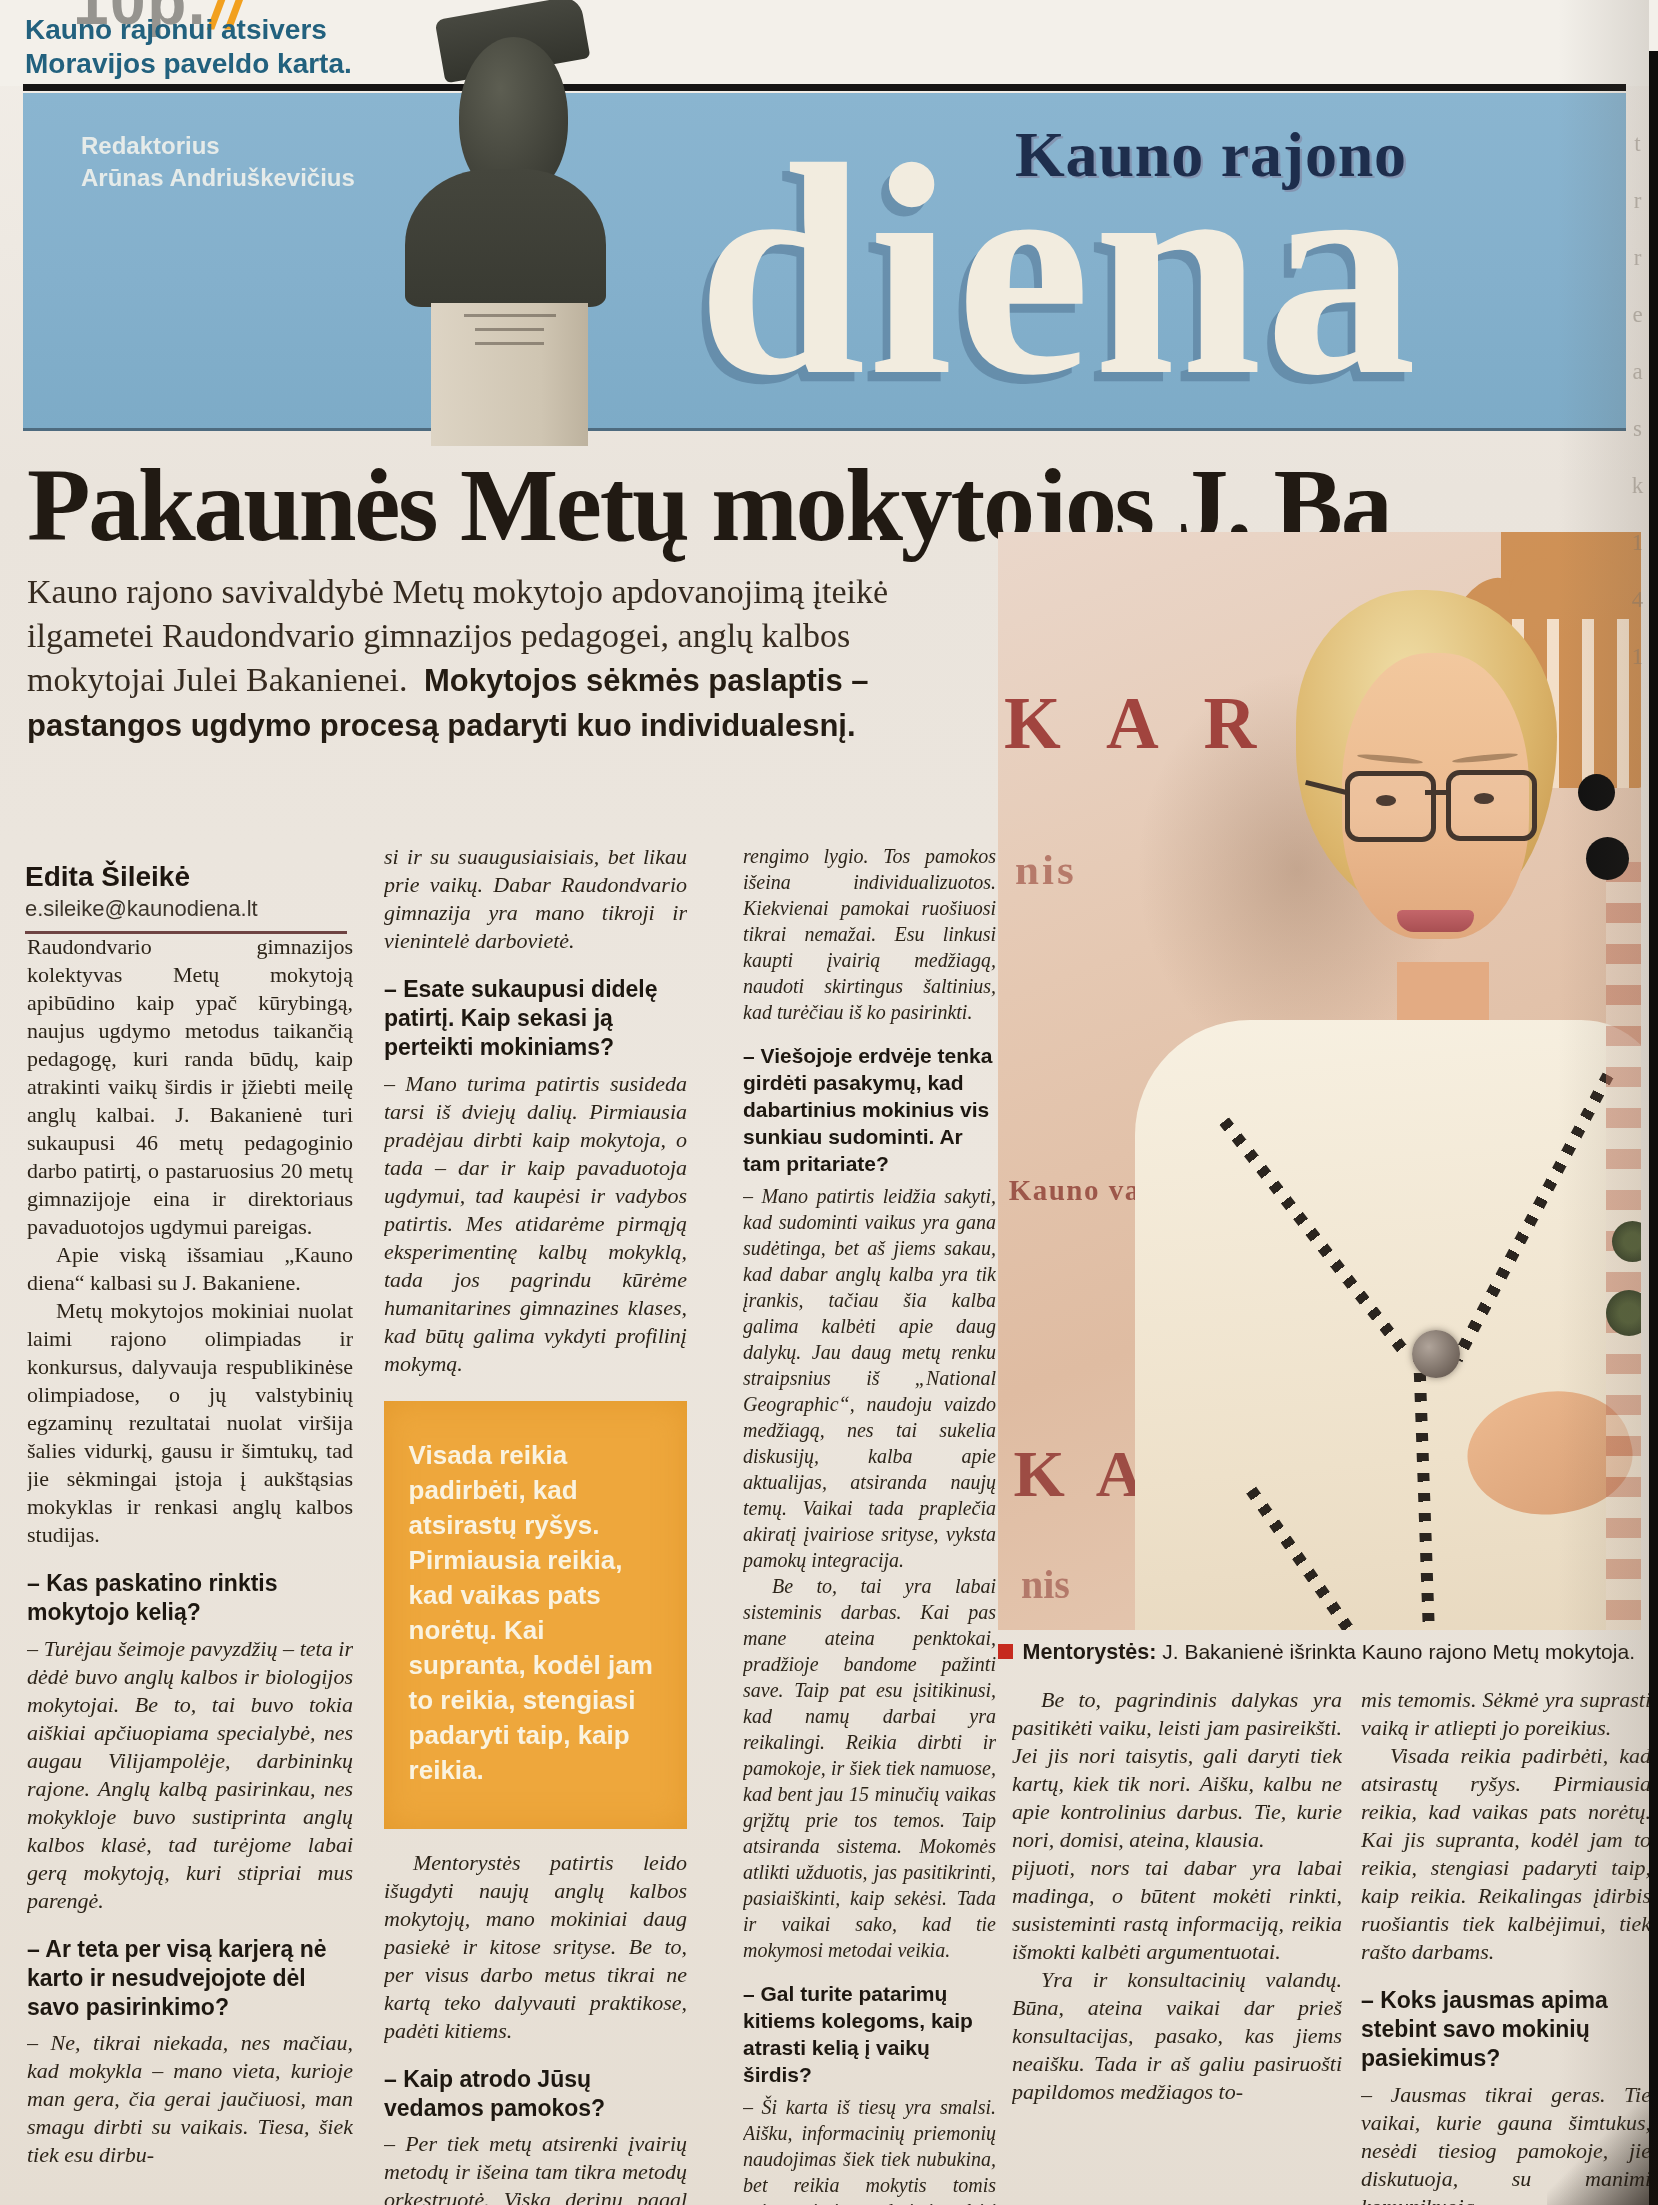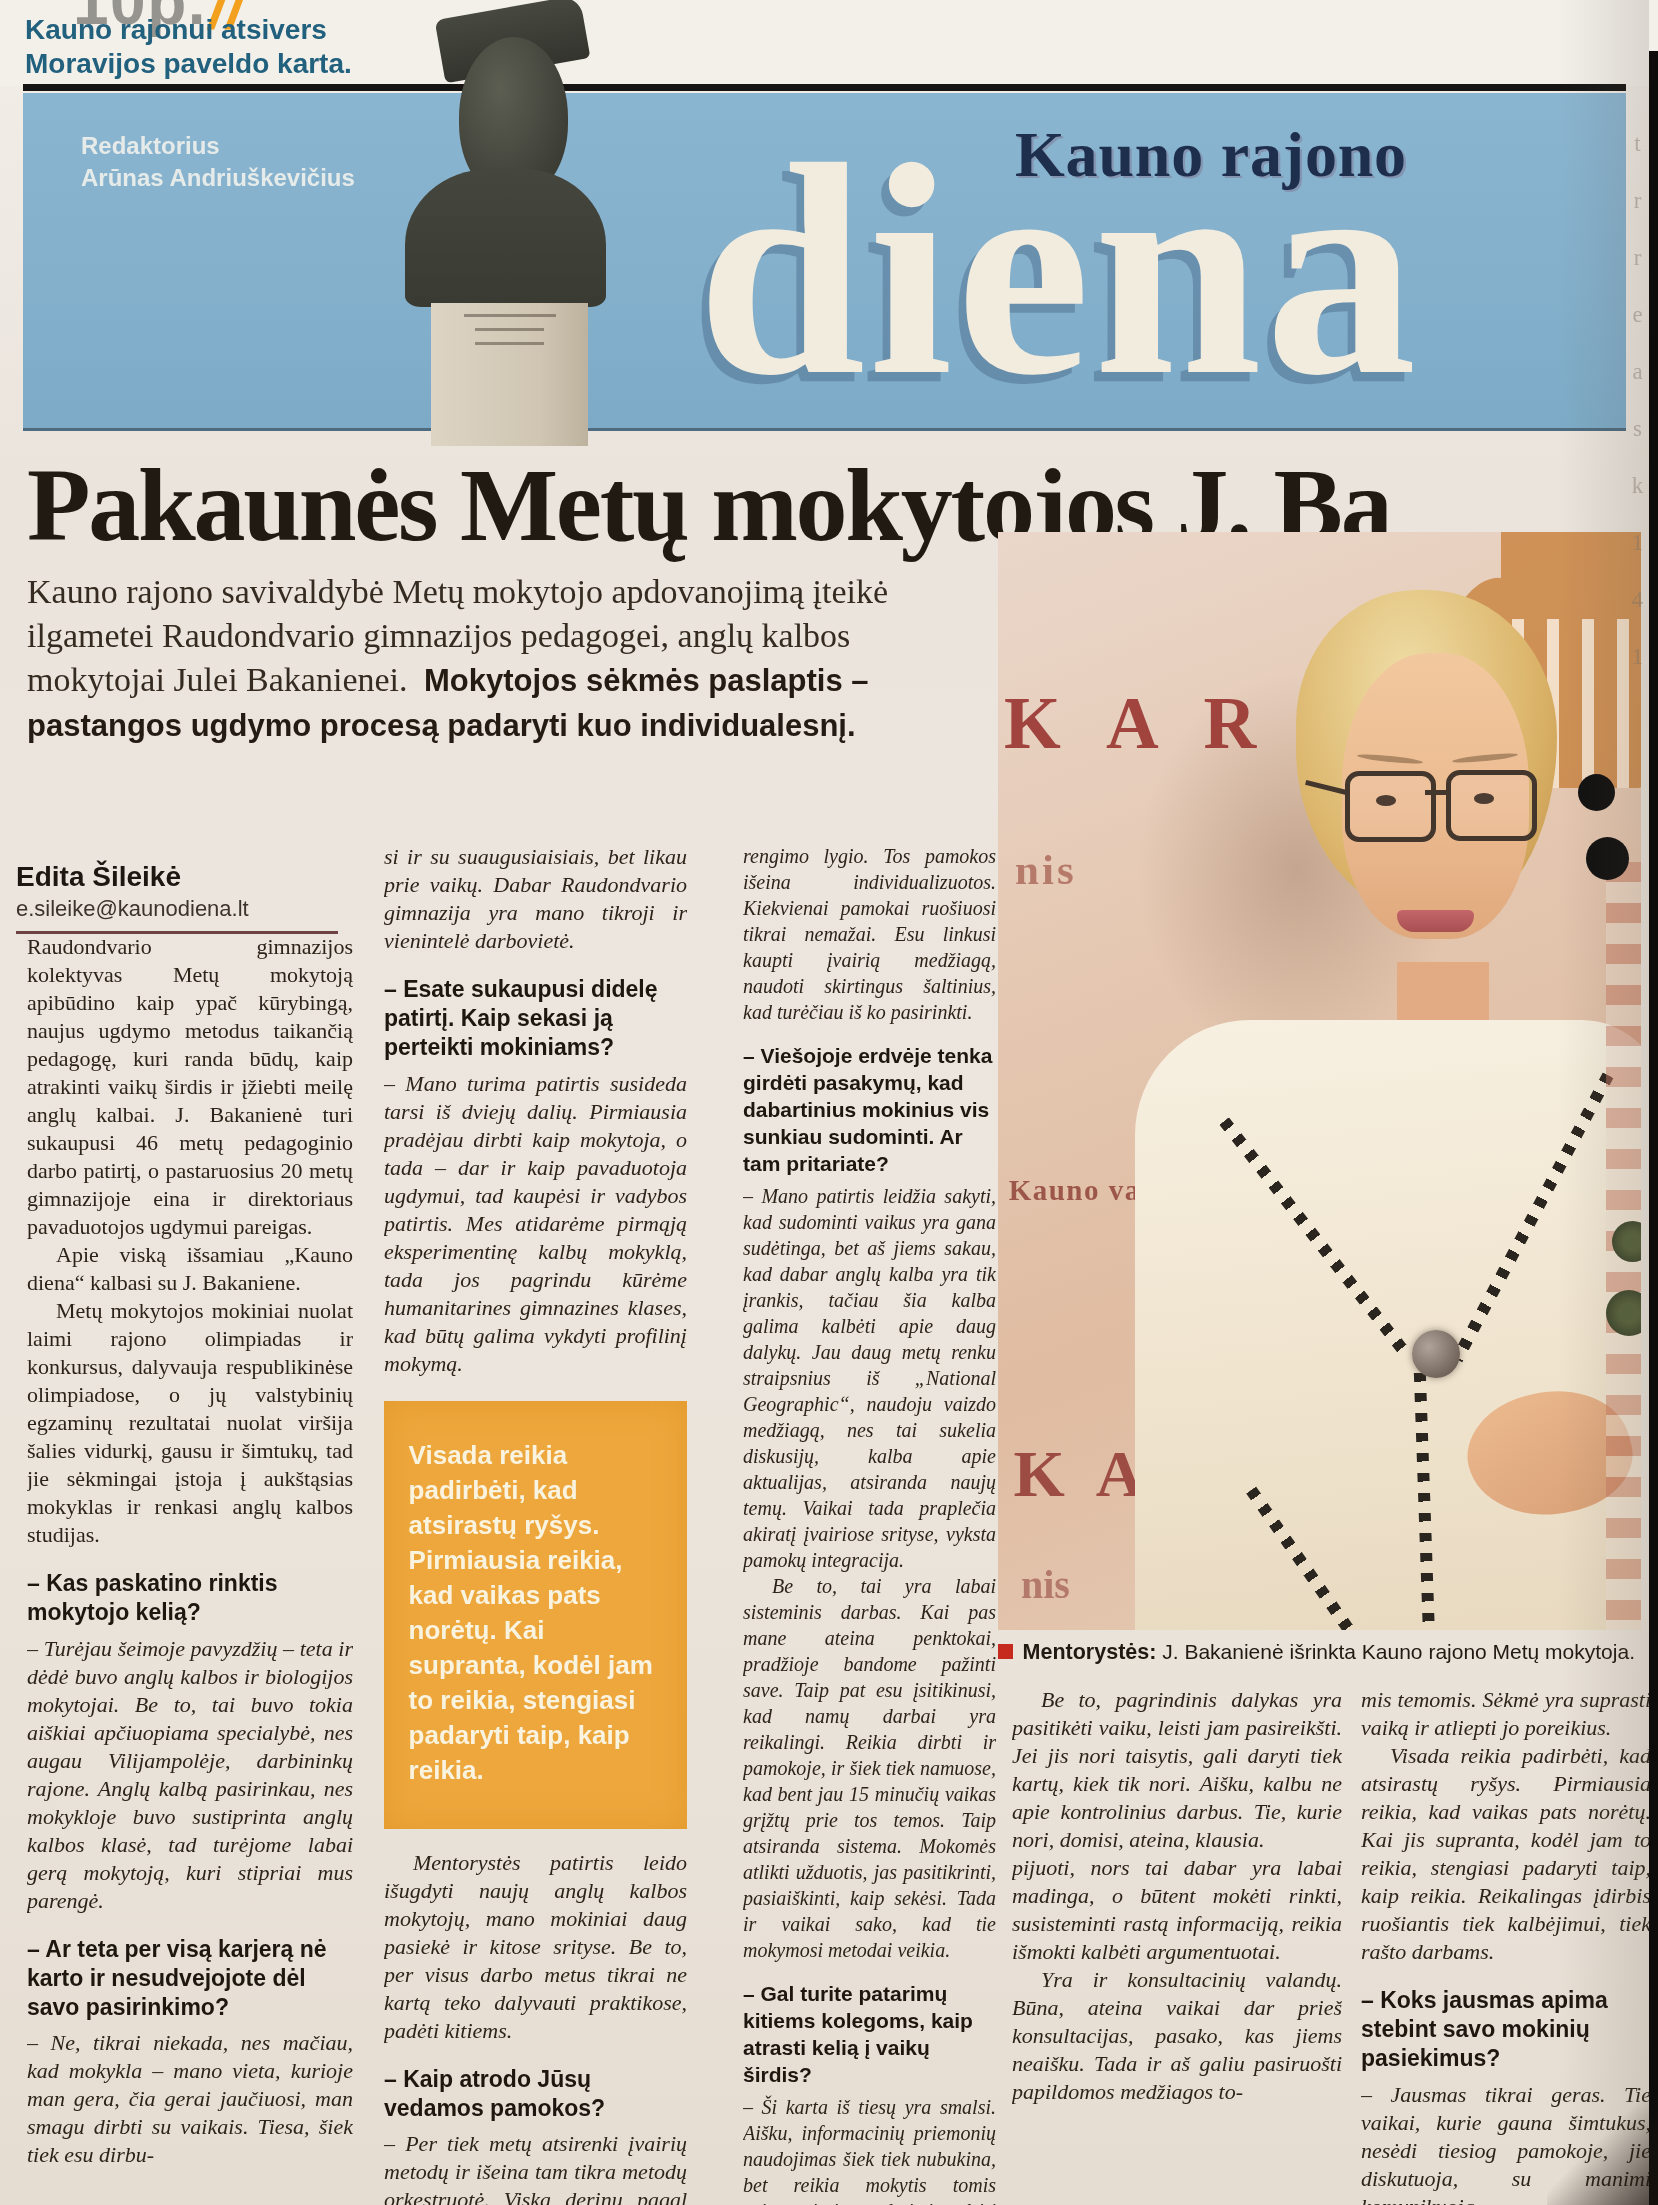--- a/index.html
+++ b/index.html
@@ -31,21 +31,21 @@
   
   .right-shade{position:absolute;left:1558px;top:0;width:91px;height:2205px;background:linear-gradient(90deg,rgba(0,0,0,0),rgba(90,78,66,.16));}
   .edge-black{position:absolute;left:1649px;top:51px;width:10px;height:2155px;background:#0d0c0b;}
   .edge-letters{position:absolute;left:1626px;top:115px;width:23px;font-size:23px;line-height:57px;text-align:center;color:rgba(125,115,105,.45);}
   .corner-shadow{position:absolute;left:1547px;top:2088px;width:112px;height:117px;background:linear-gradient(135deg,rgba(0,0,0,0) 45%,rgba(25,18,12,.75));}
   
   .headline{position:absolute;left:27px;top:445px;width:1622px;font-family:"Liberation Serif","DejaVu Serif",serif;font-weight:bold;font-size:104px;letter-spacing:-2.3px;color:#211a13;white-space:nowrap;overflow:hidden;}
   .lead{position:absolute;left:27px;top:570px;width:956px;font-size:34px;line-height:44px;color:#362b20;}
   .lead b{font-family:"Liberation Sans",sans-serif;font-size:31px;color:#241c13;margin-left:8px;}
   
-  .byline{position:absolute;left:16px;top:861px;width:349px;}
+  .byline{position:absolute;left:25px;top:861px;width:349px;}
   .byline-author{font-family:"Liberation Sans",sans-serif;font-weight:bold;font-size:28px;color:#1e1610;}
   .byline-email{font-family:"Liberation Sans",sans-serif;font-size:22px;color:#3c342b;margin-top:3.1px;}
   .byline-rule{width:322px;height:2.3px;background:#6e4342;margin-top:9.2px;}
   
   .col{position:absolute;text-align:justify;font-size:22px;line-height:28px;color:#2c2419;overflow:hidden;}
   .col p{margin:0;}
   .col .para{text-indent:29px;}
   .col .noindent{text-indent:0;}
   .col .ans{font-style:italic;}
   .col .q{font-family:"Liberation Sans",sans-serif;font-weight:bold;font-style:normal;font-size:23px;line-height:29px;color:#1d1710;margin:20px 0 7.7px;text-indent:0;text-align:left;}

